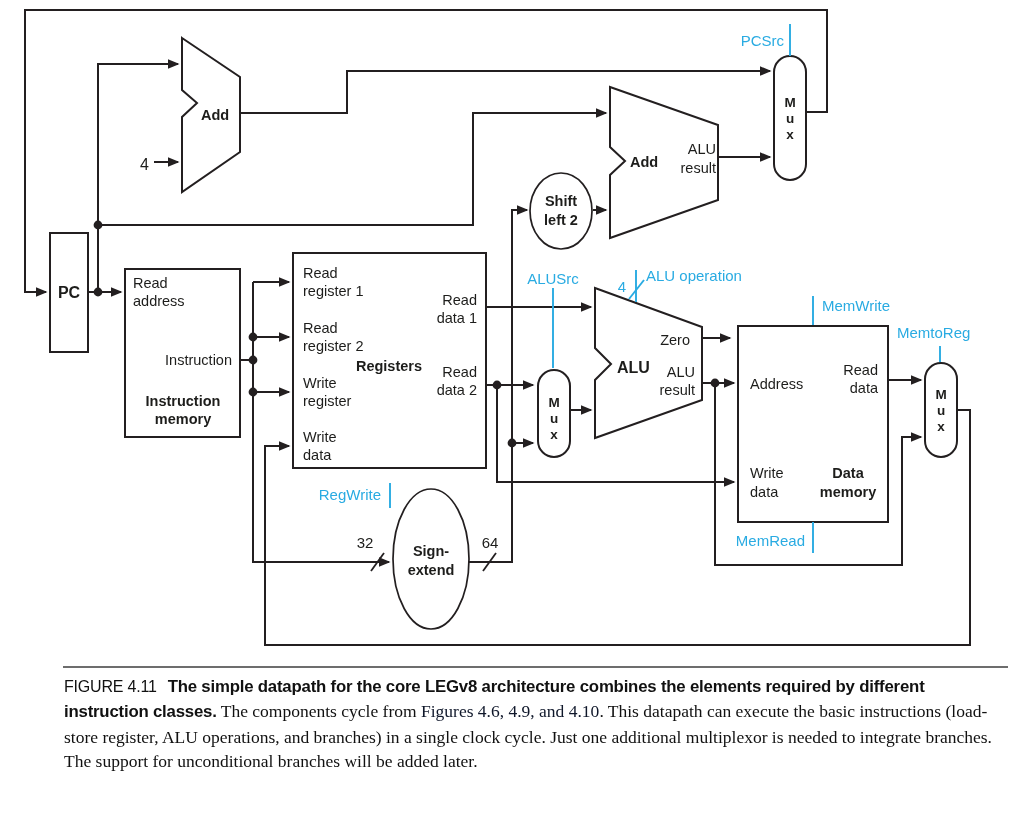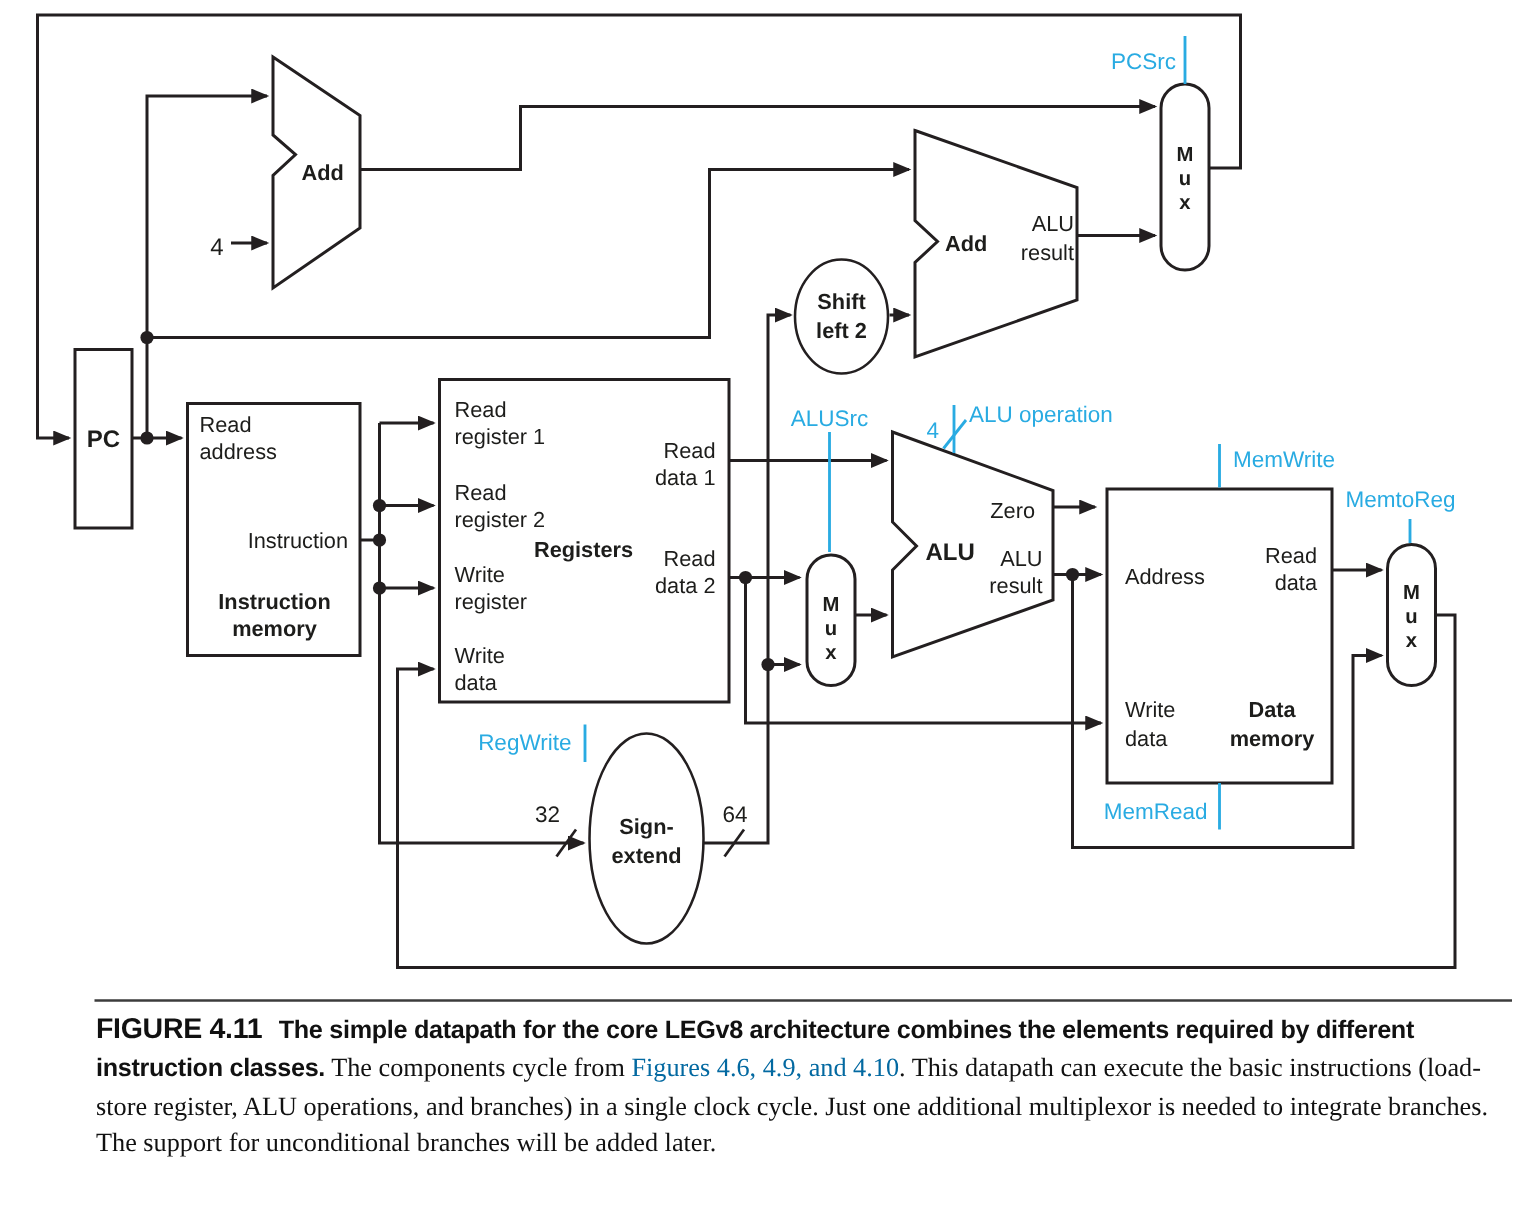--- a/index.html
+++ b/index.html
@@ -7,25 +7,25 @@
         font-family:"Liberation Sans",sans-serif;}
   svg{position:absolute;top:0;left:0;}
   svg text{fill:#1d1d1b;}
   .lbl{font-family:"Liberation Sans",sans-serif;font-size:14.5px;}
   .lbl-b{font-family:"Liberation Sans",sans-serif;font-size:14.5px;font-weight:bold;}
   .lbl-big{font-family:"Liberation Sans",sans-serif;font-size:16px;font-weight:bold;}
   .ctrl{font-family:"Liberation Sans",sans-serif;font-size:15px;fill:#29abe2;}
   .muxl{font-family:"Liberation Sans",sans-serif;font-size:13.5px;font-weight:bold;}
   .caption{position:absolute;left:64px;top:674px;width:944px;
            font-family:"Liberation Serif",serif;font-size:17.5px;line-height:24.3px;color:#111;}
-  .cap-fig{font-family:"Liberation Sans",sans-serif;font-weight:bold;font-size:19px;
+  .cap-fig{font-family:"Liberation Sans",sans-serif;font-weight:normal;font-size:16px;
            letter-spacing:-0.2px;margin-right:11px;}
   .cap-bold{font-family:"Liberation Sans",sans-serif;font-weight:bold;font-size:16.8px;
             letter-spacing:-0.2px;}
-  .cap-link{color:#0369a1;}
+  .cap-link{color:#0f172a;}
 </style>
 </head>
 <body>
 
 <div class="page">
 
 <svg width="1024" height="672" viewBox="0 0 1024 672">
   <defs>
     <marker id="arrow" markerWidth="14" markerHeight="12" refX="10.5" refY="5" orient="auto" markerUnits="userSpaceOnUse">
       <path d="M0,0 L12,5 L0,10 z" fill="#231f20"></path>

